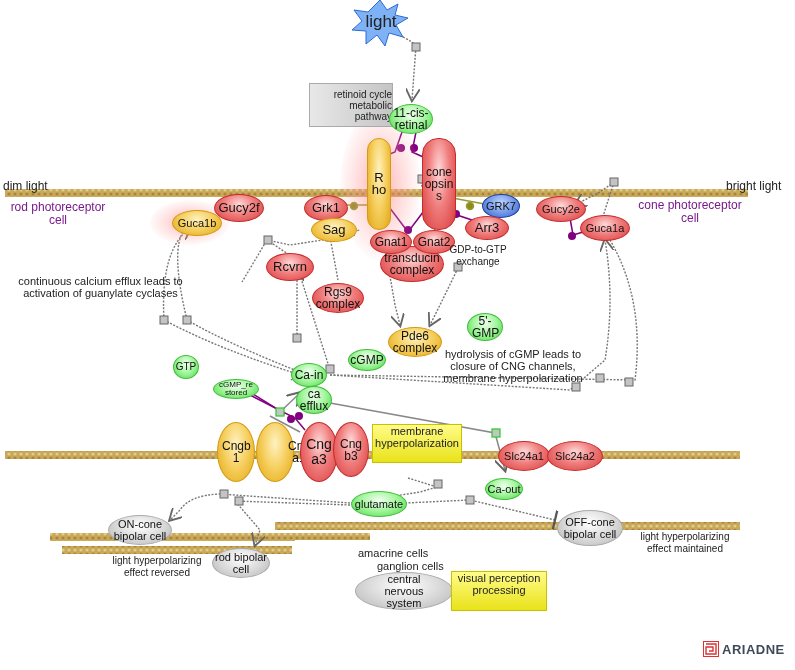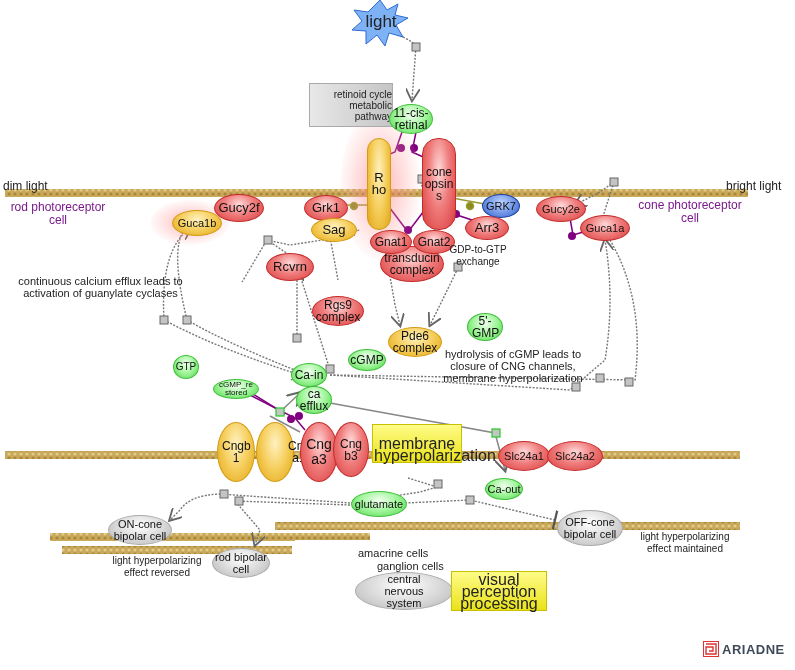--- a/index.html
+++ b/index.html
@@ -5,21 +5,21 @@
   html, body { margin:0; padding:0; background:#ffffff; }
   body { width:795px; height:670px; position:relative; overflow:hidden; font-family:"Liberation Sans", sans-serif; }
   #canvas { position:absolute; left:0; top:0; }
   .lbl { position:absolute; font-family:"Liberation Sans", sans-serif; font-size:11px; color:#222; text-align:center; line-height:12px; white-space:nowrap; }
   .purple { color:#7a1a8a; font-size:12px; line-height:13px; }
   .node { position:absolute; display:flex; align-items:center; justify-content:center; text-align:center; font-family:"Liberation Sans", sans-serif; color:#111; line-height:12px; box-sizing:border-box; border-radius:50%; cursor:pointer; }
   .red { background:radial-gradient(ellipse at 50% 35%, #ffd9d9 0%, #f07d7d 45%, #d93b3b 100%); border:1px solid #c42b2b; font-size:13px; }
   .yel { background:radial-gradient(ellipse at 50% 35%, #fff2c0 0%, #f5cd5a 50%, #e0a514 100%); border:1px solid #d49a10; font-size:13px; }
   .grn { background:radial-gradient(ellipse at 50% 35%, #f2fff0 0%, #9ef598 50%, #4ed348 100%); border:1px solid #3fbf3a; font-size:11px; }
   .gry { background:radial-gradient(ellipse at 50% 35%, #ffffff 0%, #d8d8d8 55%, #b5b5b5 100%); border:1px solid #aaa; font-size:11px; }
-  .box-y { position:absolute; background:linear-gradient(#fffc88,#e9e21a); border:1px solid #c9c000; display:flex; align-items:flex-end; justify-content:center; text-align:center; font-size:16px; line-height:12px; color:#222; cursor:pointer; }
+  .box-y { position:absolute; background:linear-gradient(#fffc88,#e9e21a); border:1px solid #c9c000; display:flex; align-items:flex-start; justify-content:center; text-align:center; font-size:11px; line-height:12px; color:#222; cursor:pointer; }
   .box-g { position:absolute; background:linear-gradient(90deg,#e8e8e8,#c5c5c5); border:1px solid #aaa; display:flex; align-items:center; justify-content:center; text-align:right; font-size:10px; line-height:11px; color:#222; cursor:pointer; }
   .glow { position:absolute; border-radius:50%; background:radial-gradient(ellipse, rgba(255,120,120,0.55) 0%, rgba(255,160,160,0.25) 50%, rgba(255,200,200,0) 75%); pointer-events:none; }
   .logo { position:absolute; left:703px; top:641px; display:flex; align-items:center; gap:3px; }
   .logo-text { font-size:13px; font-weight:bold; color:#3e4a5a; letter-spacing:0.5px; }
 </style>
 </head>
 <body>
 
 <svg id="canvas" width="795" height="670">
   <defs>
@@ -179,21 +179,21 @@
   </div>
 <div class="node red" style="left:413px;top:230px;width:42px;height:24px;font-size:12px;">
     <span>Gnat2</span>
   </div>
 
 <div class="lbl" style="left:448px;top:244px;width:60px;font-size:10px;white-space:normal;">GDP-to-GTP exchange</div>
 
 <div class="node red" style="left:266px;top:253px;width:48px;height:28px;">
     <span>Rcvrn</span>
   </div>
-<div class="node red" style="left:312px;top:296px;width:52px;height:30px;font-size:12px;white-space:normal;">
+<div class="node red" style="left:312px;top:283px;width:52px;height:30px;font-size:12px;white-space:normal;">
     <span style="width:46px;">Rgs9 complex</span>
   </div>
 
 <div class="node red" style="left:214px;top:194px;width:50px;height:28px;">
     <span>Gucy2f</span>
   </div>
 <div class="node yel" style="left:172px;top:210px;width:50px;height:26px;font-size:11px;">
     <span>Guca1b</span>
   </div>
 

